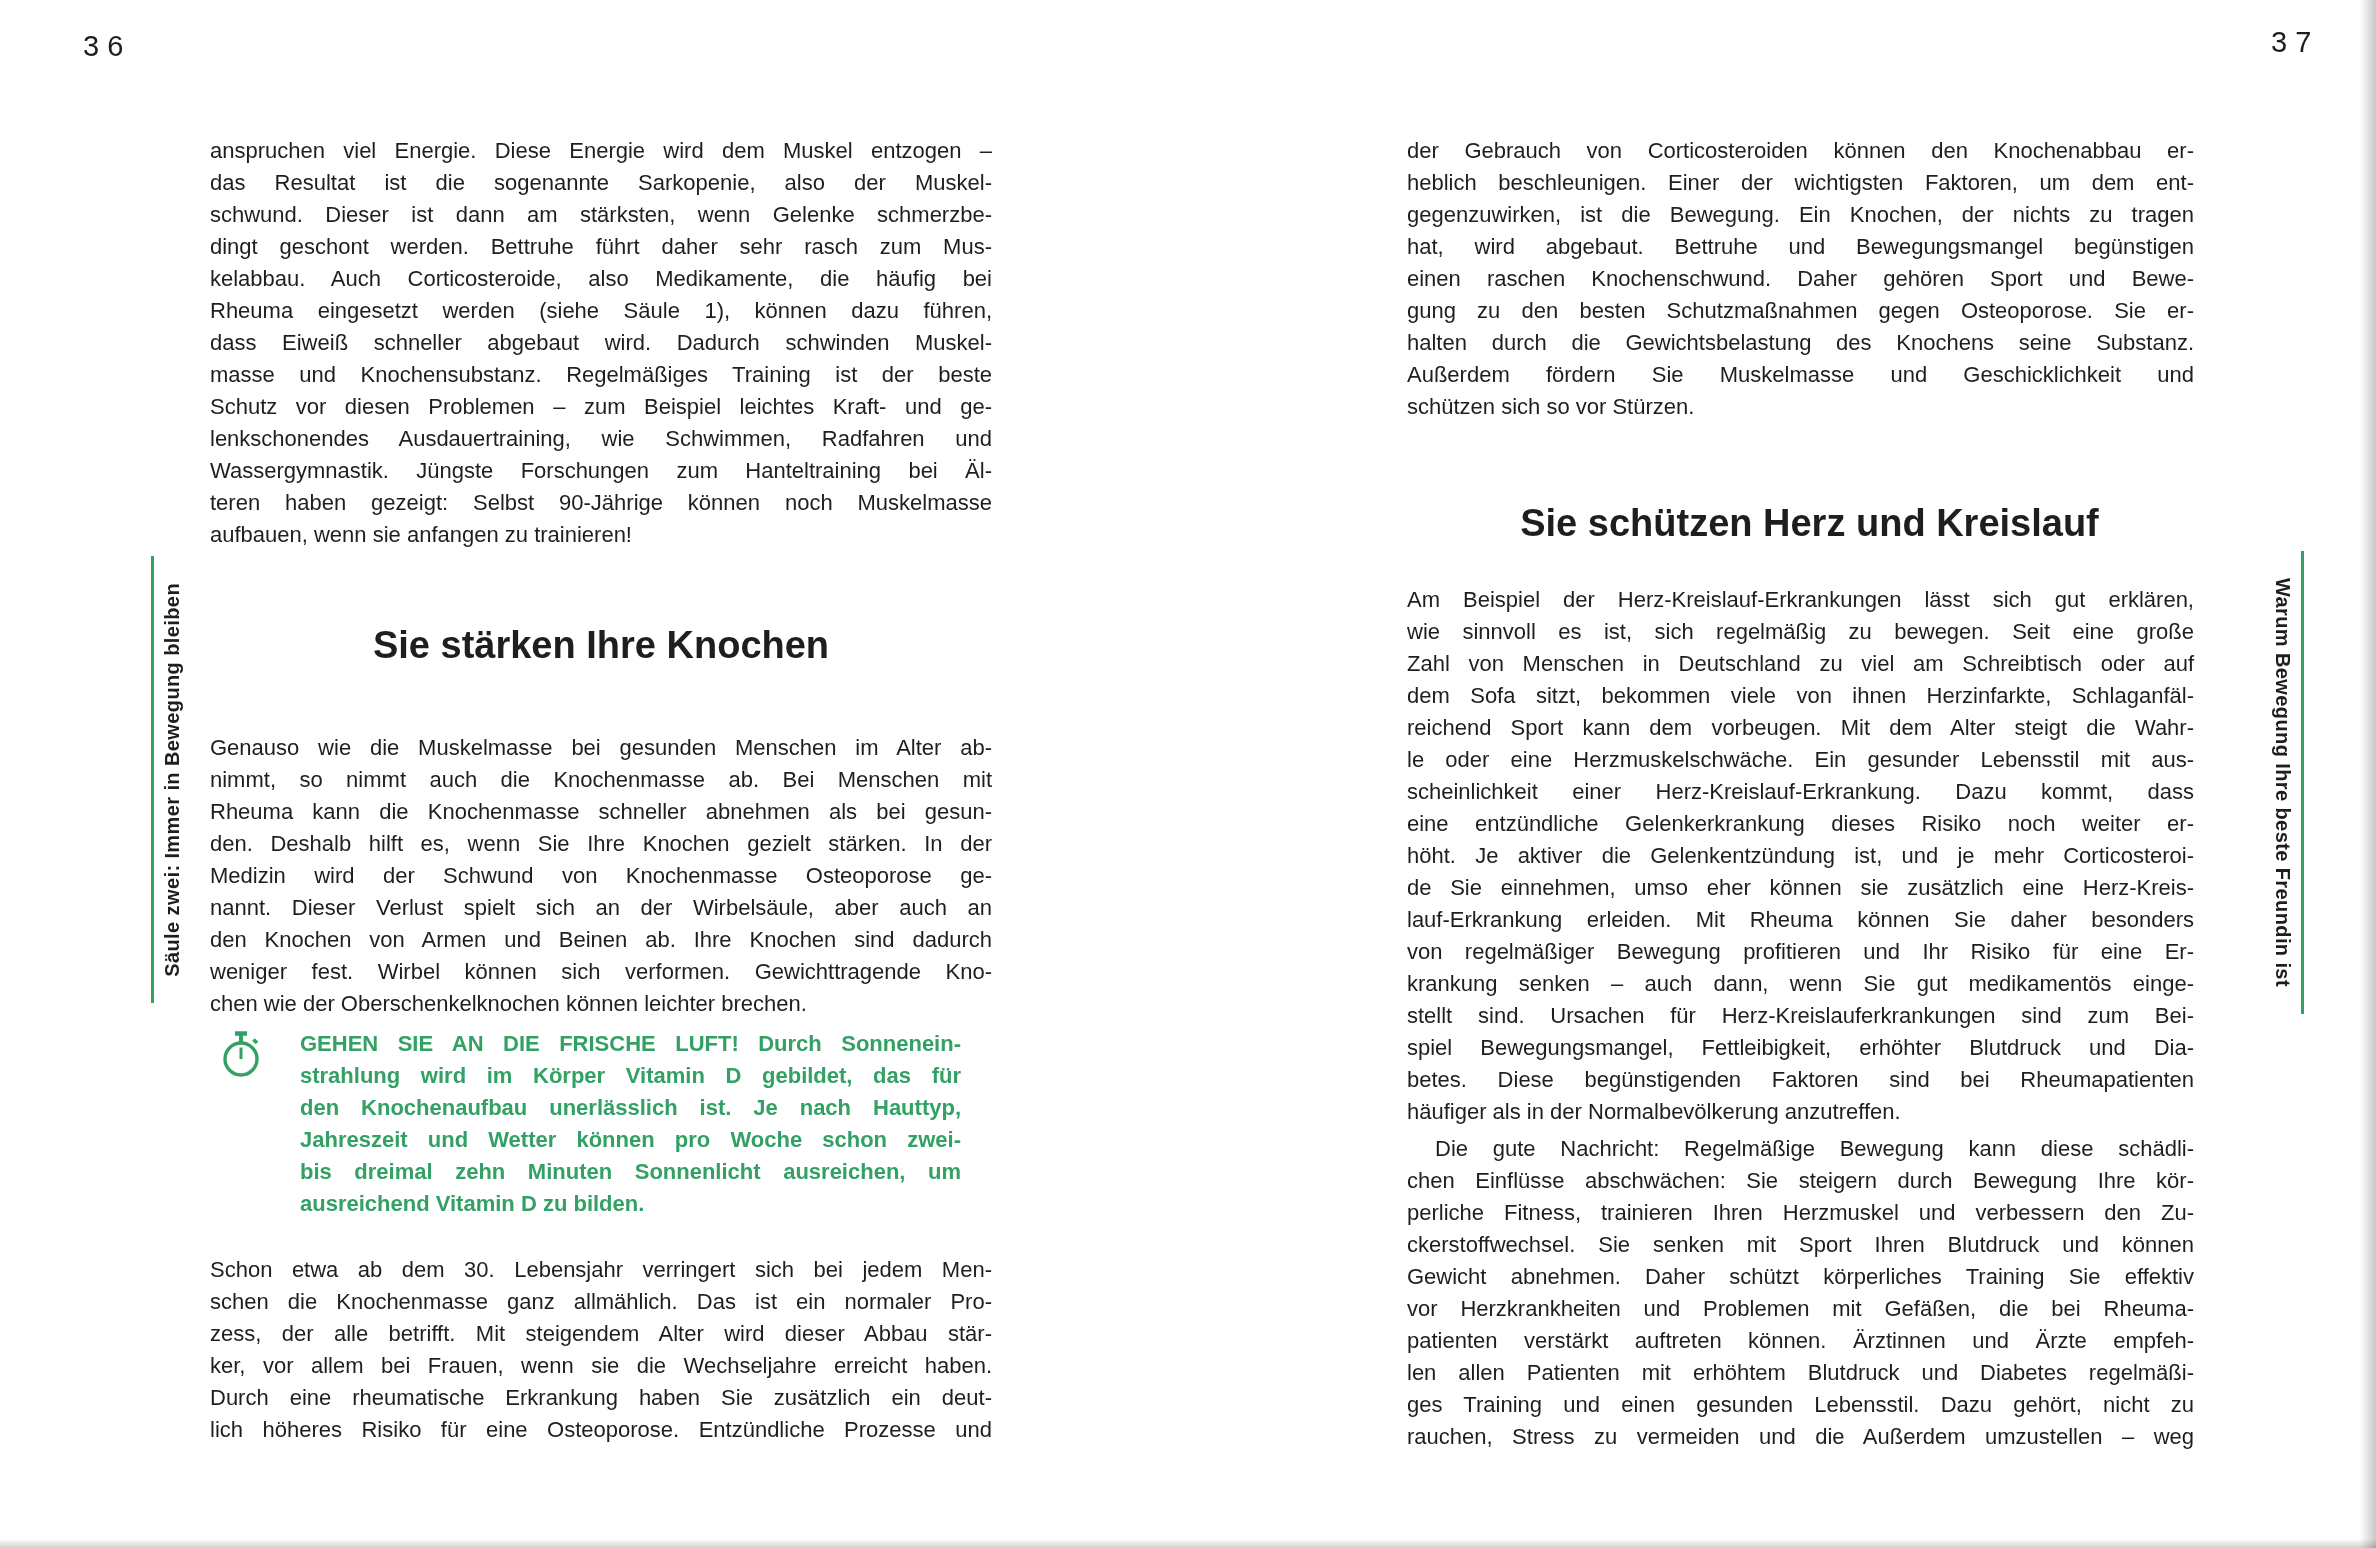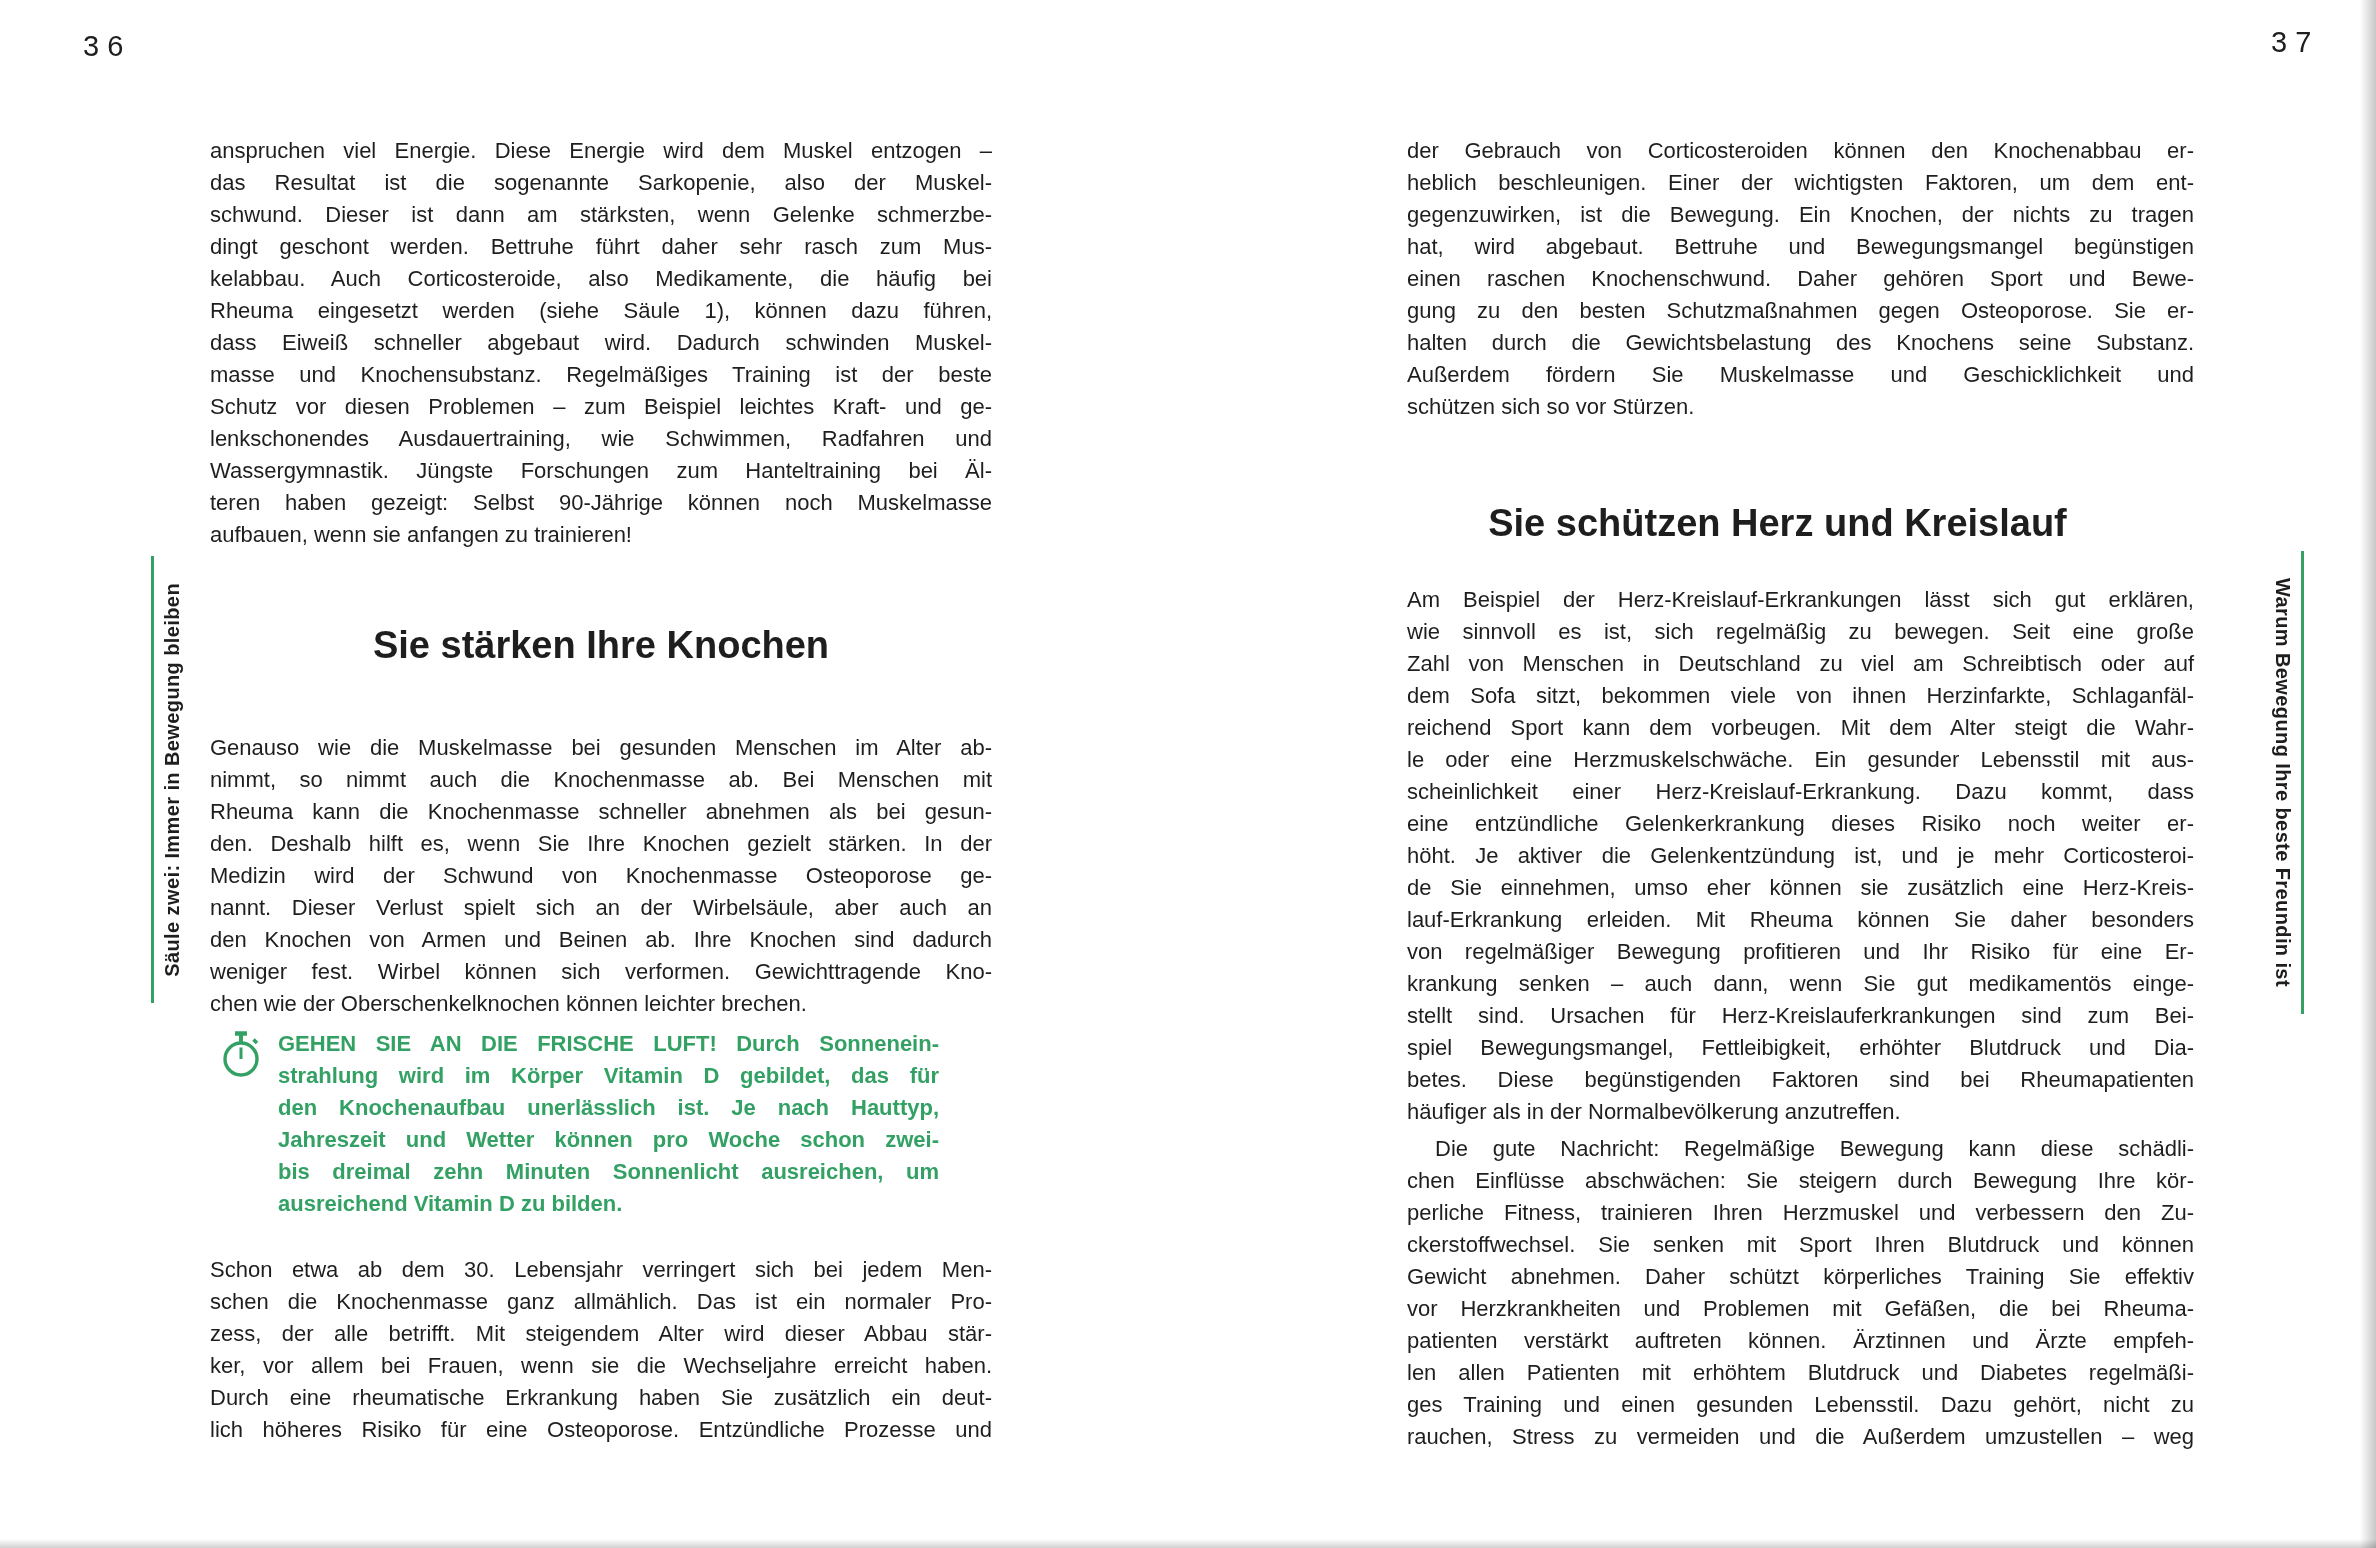--- a/index.html
+++ b/index.html
@@ -63,21 +63,21 @@
   .heading {
     position: absolute;
     font-size: 38px;
     line-height: 46px;
     font-weight: bold;
     text-align: center;
     color: var(--ink);
   }
 
   
-  .tip { position: absolute; display: flex; gap: 16px; }
+  .tip { position: absolute; display: flex; gap: 38px; }
   .tip-icon { flex: 0 0 auto; width: 42px; padding-top: 2px; color: var(--green); }
   .tip .para { position: static; }
   .tip-text .tline { font-weight: bold; color: var(--green); }
 
   
   .edge-right {
     position: absolute; right: 0; top: 0; width: 16px; height: 100%;
     background: linear-gradient(to right, rgba(0,0,0,0), rgba(0,0,0,0.22));
     pointer-events: none;
   }
@@ -173,21 +173,21 @@
         <div class="tline">heblich beschleunigen. Einer der wichtigsten Faktoren, um dem ent-</div>
         <div class="tline">gegenzuwirken, ist die Bewegung. Ein Knochen, der nichts zu tragen</div>
         <div class="tline">hat, wird abgebaut. Bettruhe und Bewegungsmangel begünstigen</div>
         <div class="tline">einen raschen Knochenschwund. Daher gehören Sport und Bewe-</div>
         <div class="tline">gung zu den besten Schutzmaßnahmen gegen Osteoporose. Sie er-</div>
         <div class="tline">halten durch die Gewichtsbelastung des Knochens seine Substanz.</div>
         <div class="tline">Außerdem fördern Sie Muskelmasse und Geschicklichkeit und</div>
         <div class="tline ragged">schützen sich so vor Stürzen.</div>
       </div>
 
-    <h2 class="heading" style="left:1384px; top:500px; width:787px;">Sie schützen Herz und Kreislauf</h2>
+    <h2 class="heading" style="left:1416px; top:500px; width:787px;">Sie schützen Herz und Kreislauf</h2>
 
     <div class="para" style="left:1407px; top:584px; width:787px;">
         <div class="tline">Am Beispiel der Herz-Kreislauf-Erkrankungen lässt sich gut erklären,</div>
         <div class="tline">wie sinnvoll es ist, sich regelmäßig zu bewegen. Seit eine große</div>
         <div class="tline">Zahl von Menschen in Deutschland zu viel am Schreibtisch oder auf</div>
         <div class="tline">dem Sofa sitzt, bekommen viele von ihnen Herzinfarkte, Schlaganfäl-</div>
         <div class="tline">reichend Sport kann dem vorbeugen. Mit dem Alter steigt die Wahr-</div>
         <div class="tline">le oder eine Herzmuskelschwäche. Ein gesunder Lebensstil mit aus-</div>
         <div class="tline">scheinlichkeit einer Herz-Kreislauf-Erkrankung. Dazu kommt, dass</div>
         <div class="tline">eine entzündliche Gelenkerkrankung dieses Risiko noch weiter er-</div>

